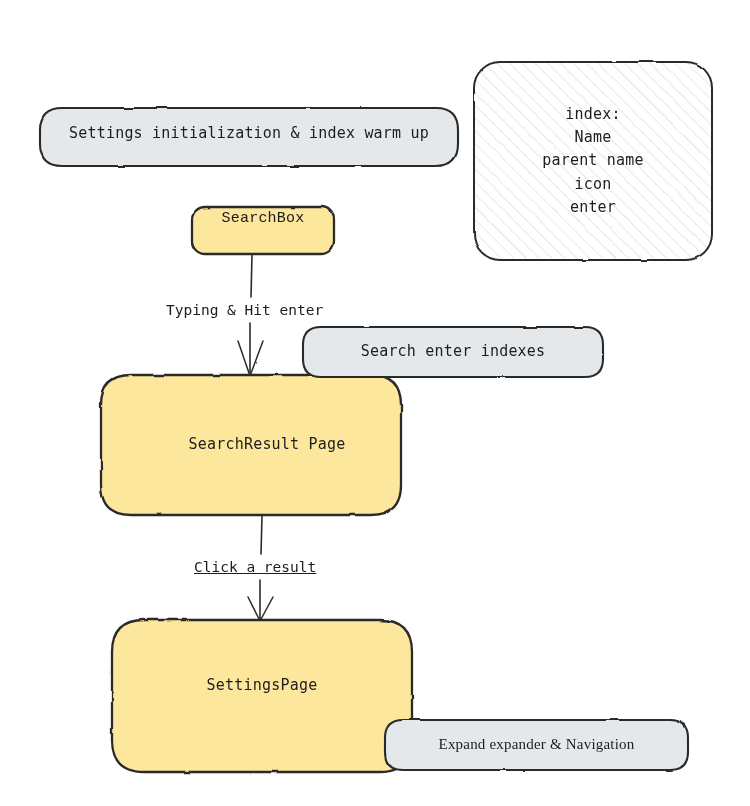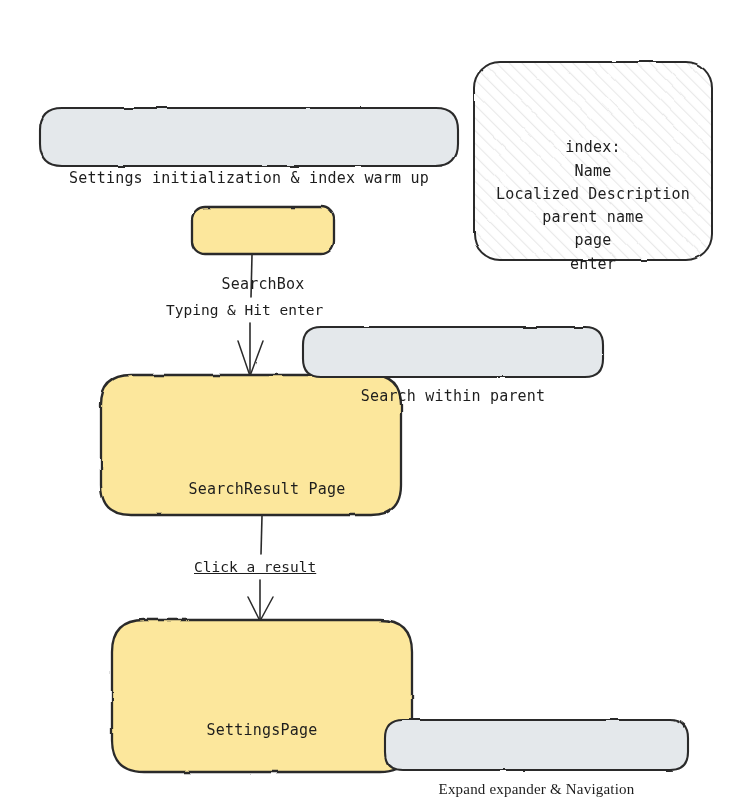--- a/index.html
+++ b/index.html
@@ -27,21 +27,20 @@
     align-items: center;
     justify-content: center;
     text-align: center;
     font-family: "DejaVu Sans Mono", "Liberation Mono", monospace;
     font-size: 15px;
     letter-spacing: 0.2px;
     color: #1d1d1d;
     white-space: pre;
     pointer-events: none;
     line-height: 1.55;
-    margin-top: 45px;
   }
   .edge-label {
     position: absolute;
     font-family: "DejaVu Sans Mono", "Liberation Mono", monospace;
     font-size: 14.5px;
     color: #1d1d1d;
     white-space: pre;
     background: transparent;
   }
   .hit {
@@ -136,29 +135,28 @@
                Q 688 770 670 770 L 403 770 Q 385 770 385 752 Z" fill="#e4e8eb" stroke="#2b2b2b" stroke-width="2.1"></path>
     </g>
   </g>
 </svg>
 
 <div class="node-label" style="left:40px; top:108px; width:418px; height:52px;">Settings initialization &amp; index warm up</div>
 
 <div class="node-label" style="left:474px; top:62px; width:238px; height:198px; flex-direction:column; justify-content:center;">
   <span>index:</span>
   <span>Name</span>
-  <span>Localized Description</span>
   <span>parent name</span>
-  <span>page</span>
+  <span>icon</span>
   <span>enter</span>
 </div>
 
-<div class="node-label" style="left:192px; top:216px; width:142px; height:47px;">SearchBox</div>
+<div class="node-label" style="left:192px; top:195px; width:142px; height:47px;font-family:Liberation Mono, monospace;">SearchBox</div>
 
-<div class="node-label" style="left:303px; top:327px; width:300px; height:50px;">Search within parent</div>
+<div class="node-label" style="left:303px; top:327px; width:300px; height:50px;">Search enter indexes</div>
 
 <div class="node-label" style="left:101px; top:375px; width:332px; height:140px;">SearchResult Page</div>
 
 <div class="node-label" style="left:112px; top:620px; width:300px; height:132px;">SettingsPage</div>
 
 <div class="node-label" style="left:385px; top:720px; width:303px; height:50px;font-family:Liberation Serif, serif;">Expand expander &amp; Navigation</div>
 
 <div class="edge-label" style="left:166px; top:302px;">Typing &amp; Hit enter</div>
 
 <div class="edge-label" style="left:194px; top:559px;text-decoration:underline;">Click a result</div>

